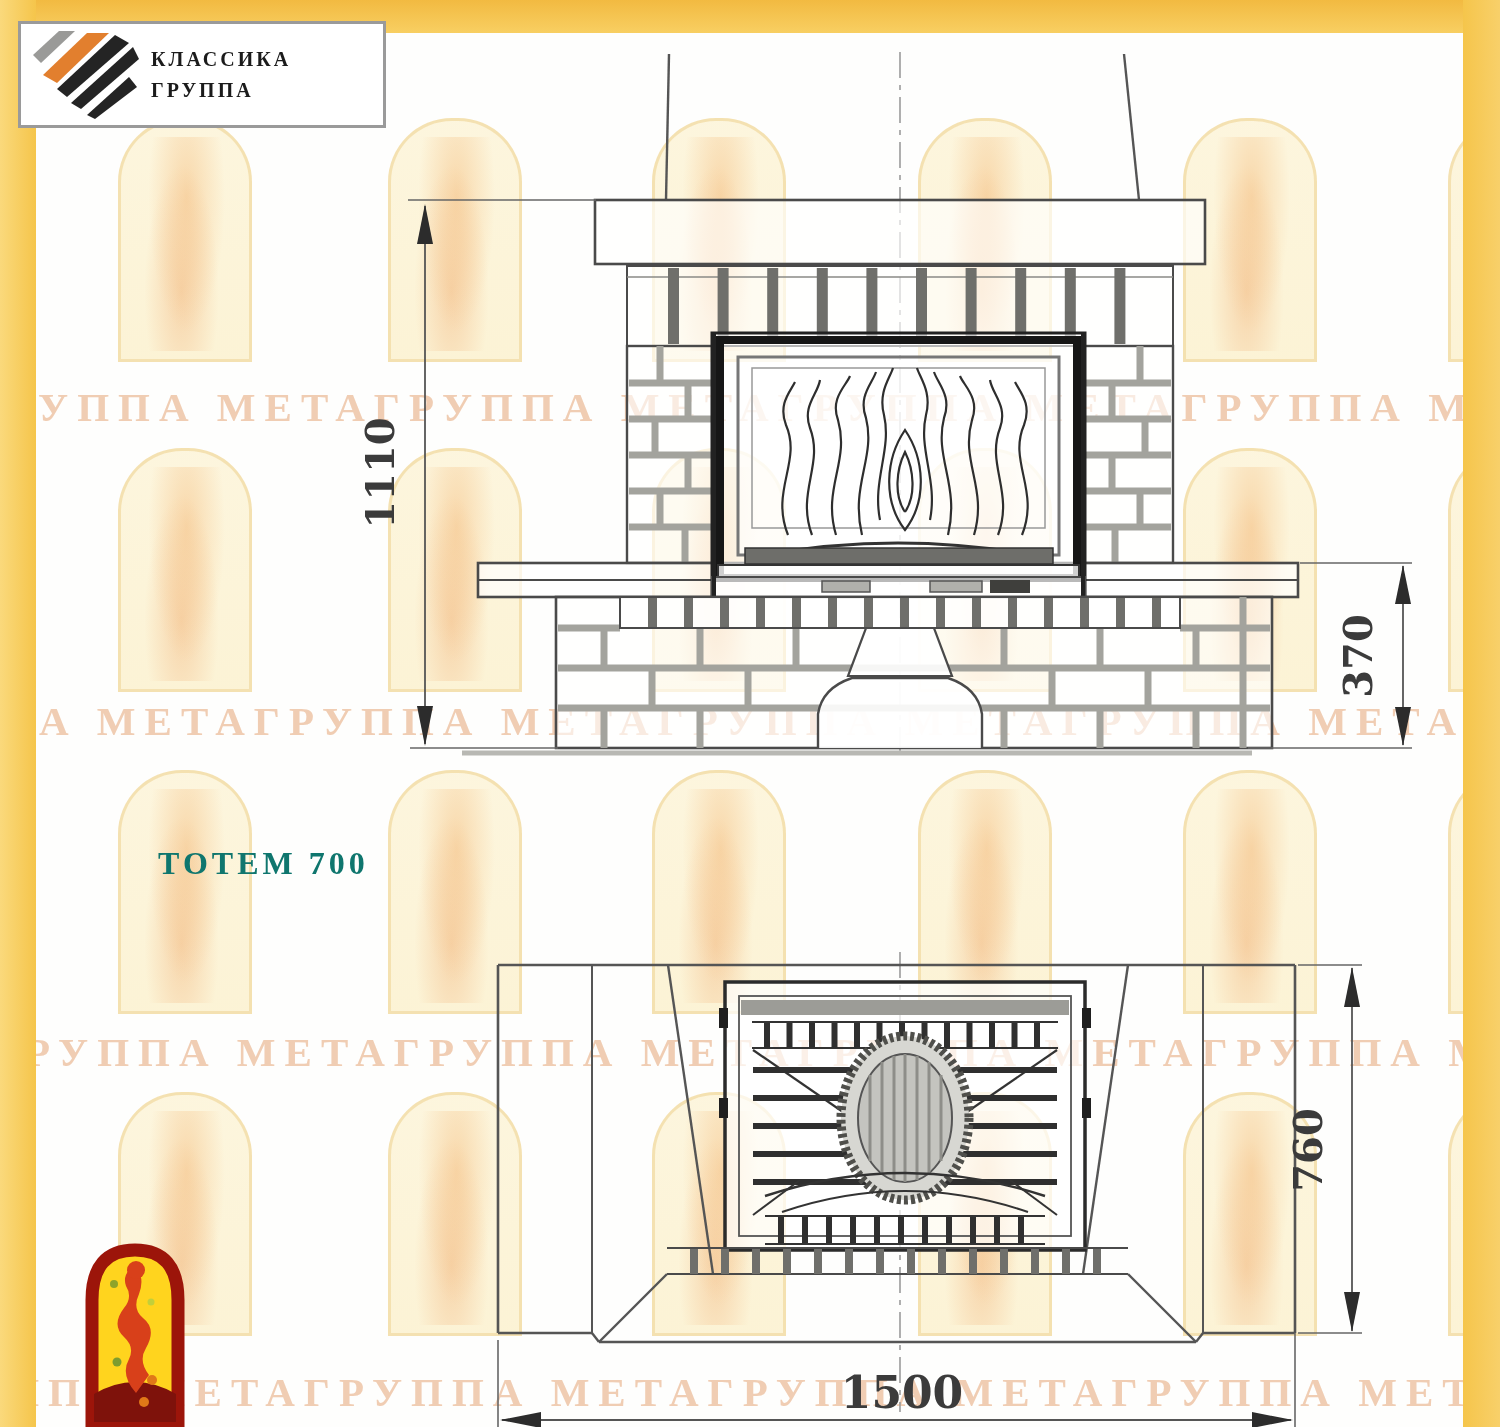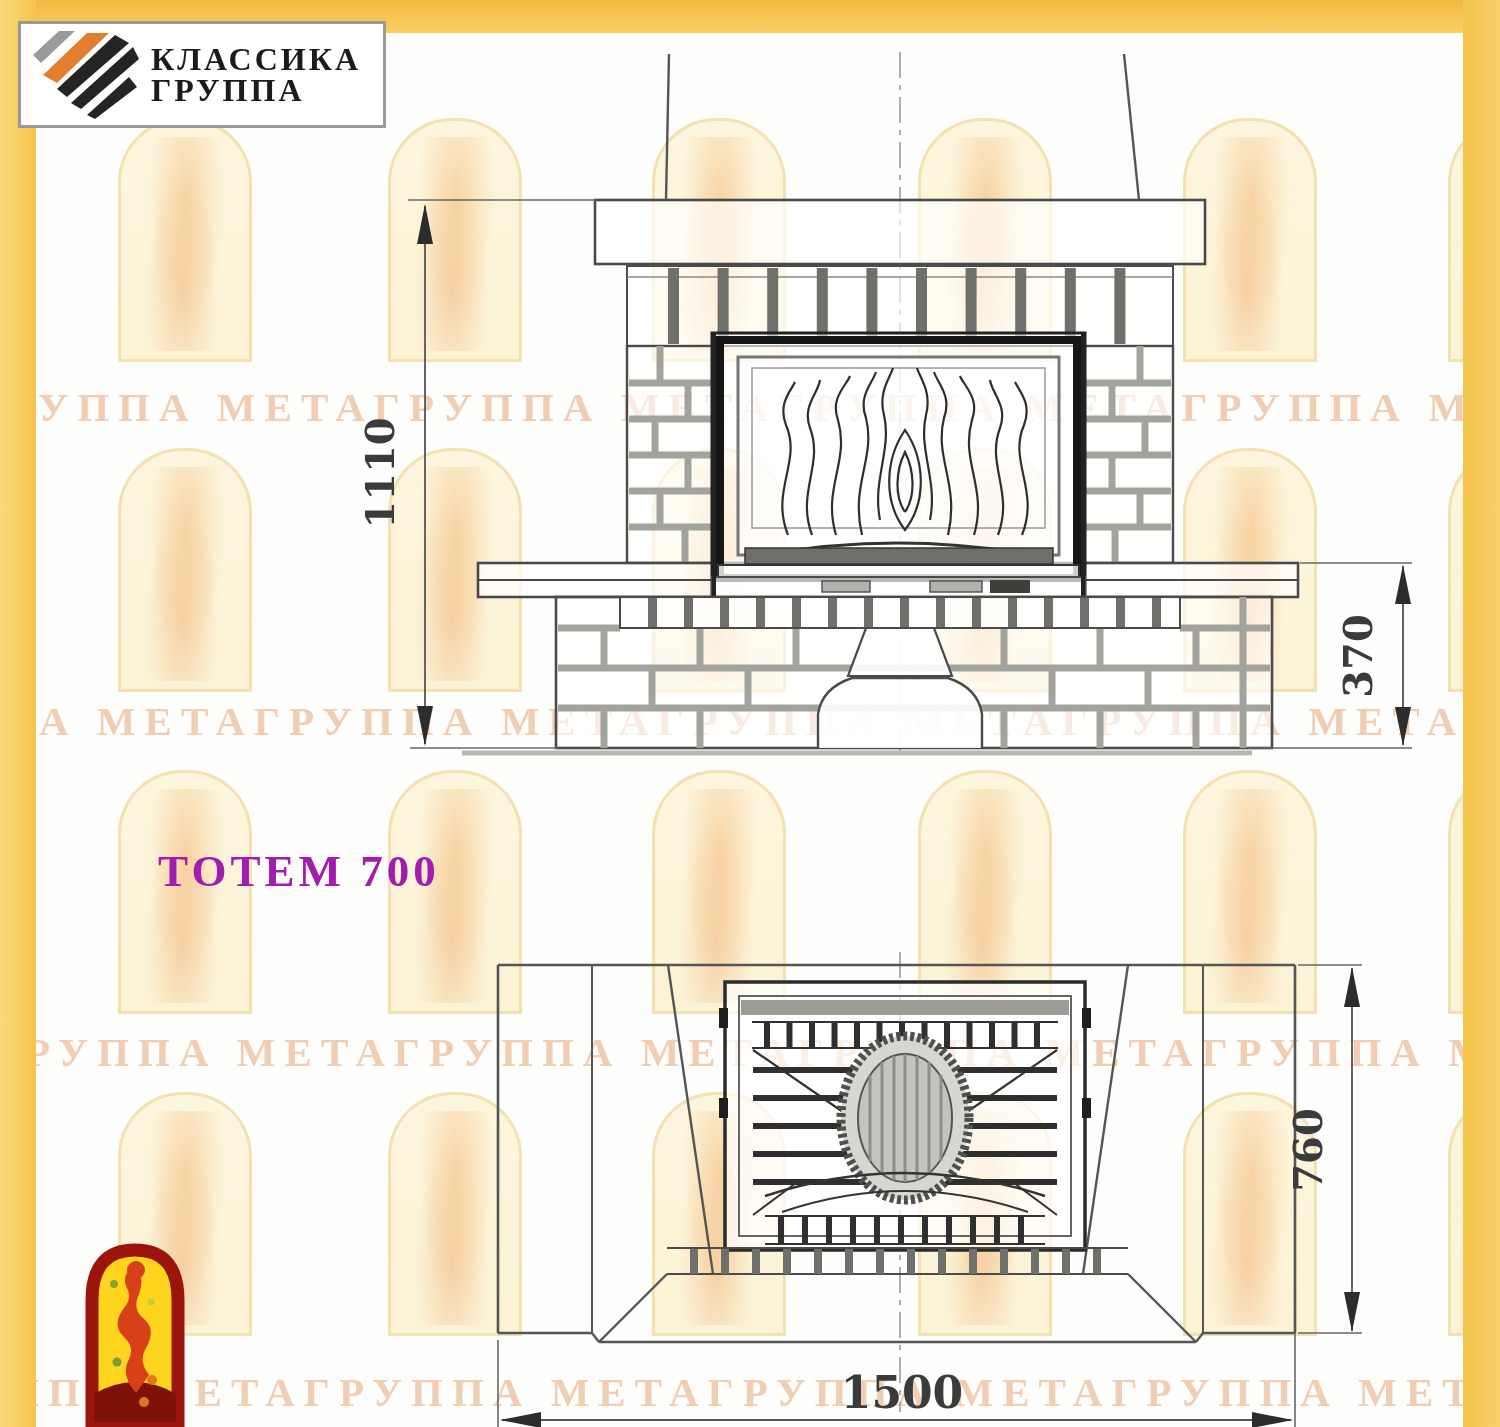--- a/index.html
+++ b/index.html
@@ -22,28 +22,28 @@
   .band-top{left:0;top:0;width:1500px;height:33px;background:linear-gradient(#f2ba41,#f8cf62);}
   .band-left{left:0;top:0;width:36px;height:1427px;background:linear-gradient(90deg,#fad97c,#f5c54b);}
   .band-right{left:1463px;top:0;width:37px;height:1427px;background:linear-gradient(90deg,#f5c54b,#f8d06a);}
 
   
   .drawing{position:absolute;left:0;top:0;z-index:3;}
   .drawing text{font-family:"DejaVu Serif","Liberation Serif",serif;font-weight:bold;fill:#3b3b3b;}
 
   
   .title{position:absolute;left:158px;top:845px;z-index:4;font-family:"Liberation Serif",serif;
-        font-weight:bold;font-size:45px;letter-spacing:4px;color:#a21caf;}
+        font-weight:bold;font-size:32px;letter-spacing:4px;color:#0f766e;}
 
   
   .brand{position:absolute;left:18px;top:21px;width:368px;height:107px;z-index:6;background:#ffffff;
         border:3px solid #9a9a9a;box-sizing:border-box;display:flex;align-items:center;}
   .brand .stripes{margin-left:10px;flex:0 0 auto;}
   .brand .txt{margin-left:8px;font-family:"Liberation Serif",serif;font-weight:bold;color:#1b1b1b;
-        font-size:32px;line-height:31px;letter-spacing:3px;}
+        font-size:20px;line-height:31px;letter-spacing:3px;}
 
   
   .mark{position:absolute;left:84px;top:1242px;width:102px;height:185px;z-index:6;overflow:hidden;}
 </style>
 </head>
 <body>
 
 <div class="stage">
 
   <div class="wm-layer">

